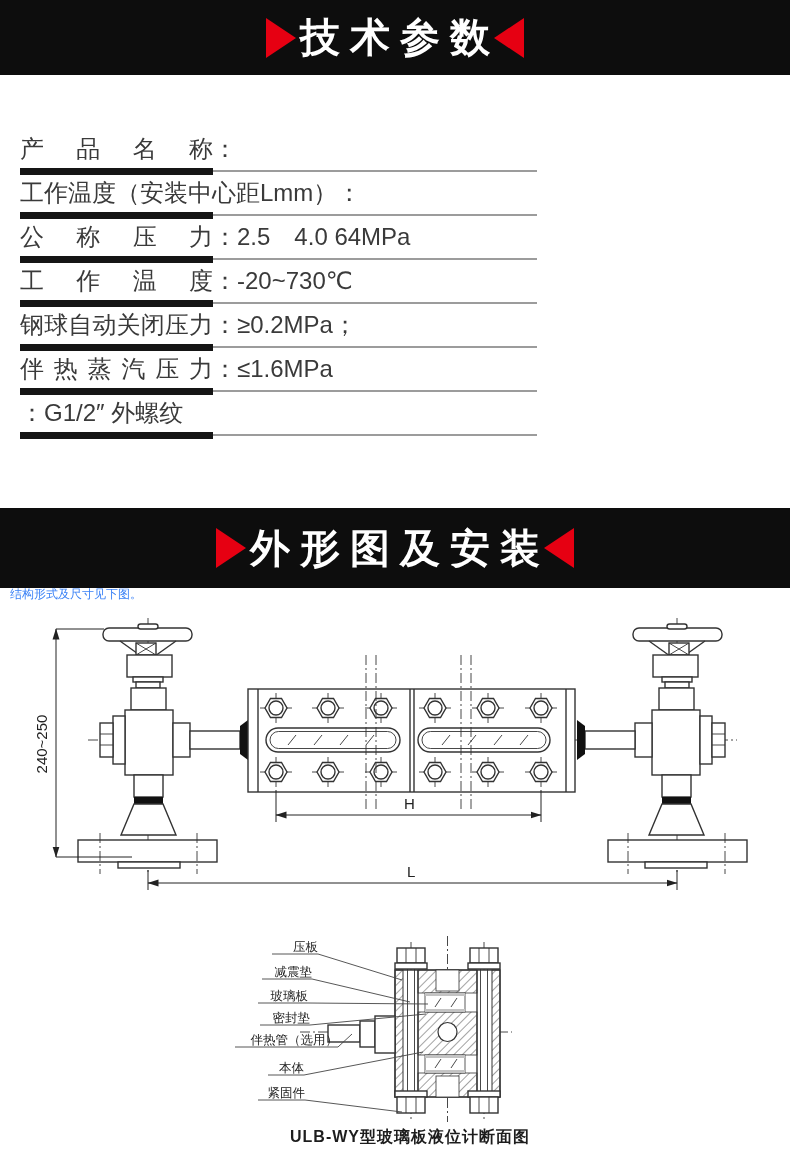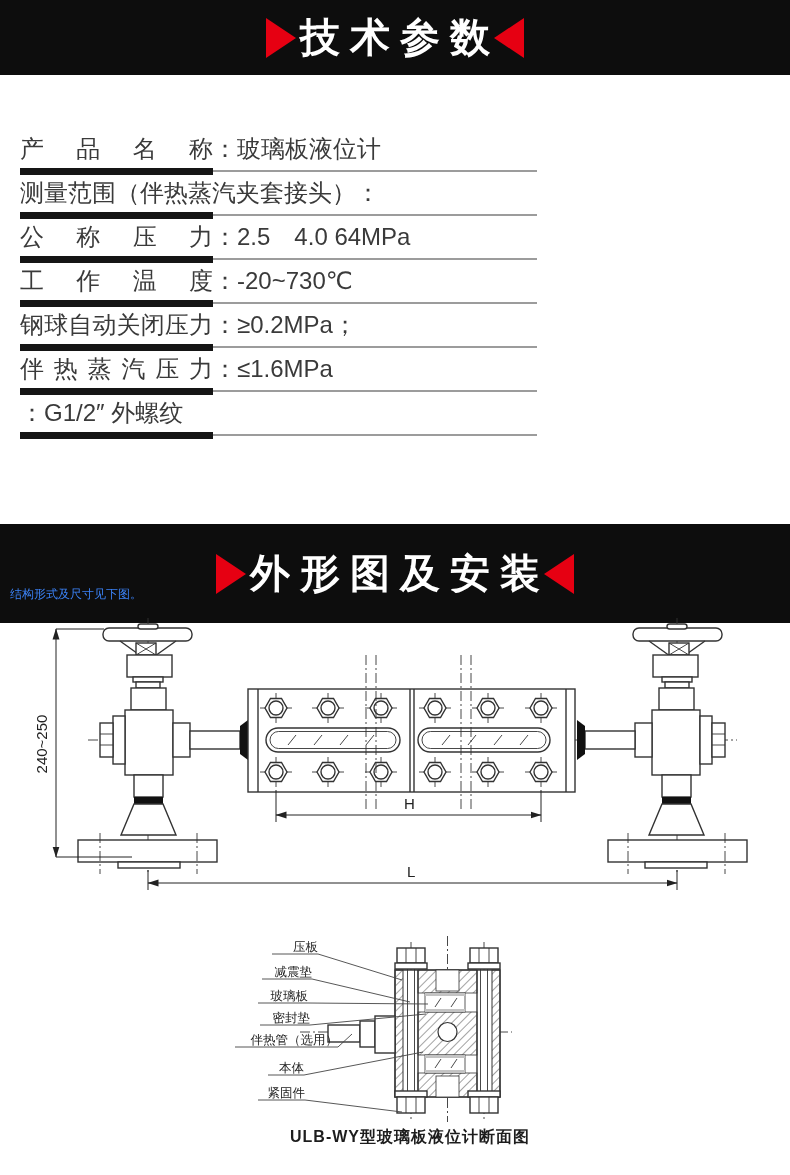--- a/index.html
+++ b/index.html
@@ -10,21 +10,21 @@
     --stroke:#333333;
   }
   *{margin:0;padding:0;box-sizing:border-box;}
   body{background:#fff;font-family:"Liberation Sans","DejaVu Sans",sans-serif;}
   .page{position:relative;width:790px;height:1175px;background:#ffffff;overflow:hidden;}
 
   
   .section-bar{position:absolute;left:0;width:790px;background:var(--bar-bg);
     display:flex;align-items:center;justify-content:center;gap:4px;}
   .bar-1{top:0;height:75px;}
-  .bar-2{top:524px;height:99px;}
+  .bar-2{top:508px;height:80px;}
   .bar-title{color:#ffffff;font-size:40px;font-weight:700;letter-spacing:10px;margin-right:-10px;
     font-family:"Liberation Sans","DejaVu Sans",sans-serif;}
   .tri{width:0;height:0;border-top:20px solid transparent;border-bottom:20px solid transparent;}
   .tri-right{border-left:30px solid var(--accent-red);}
   .tri-left{border-right:30px solid var(--accent-red);}
 
   
   .spec-table{position:absolute;left:20px;top:128px;width:517px;}
   .spec-row{position:relative;height:44px;display:flex;align-items:center;
     border-bottom:2px solid var(--line-gray);
@@ -61,24 +61,23 @@
   <div class="section-bar bar-1">
     <span class="tri tri-right"></span>
     <span class="bar-title">技术参数</span>
     <span class="tri tri-left"></span>
   </div>
 
   <div class="spec-table">
     <div class="spec-row thick">
       <span class="spec-label spread">产品名称</span>
         <span>：</span>
-        <span class="spec-value">玻璃板液位计</span>
-    </div>
-    <div class="spec-row thick">
-      <span class="spec-label">测量范围（伴热蒸汽夹套接头）</span>
+    </div>
+    <div class="spec-row thick">
+      <span class="spec-label">工作温度（安装中心距Lmm）</span>
         <span>：</span>
         <span class="spec-value"></span>
     </div>
     <div class="spec-row thick">
       <span class="spec-label spread">公称压力</span>
         <span>：</span>
         <span class="spec-value">2.5　4.0 64MPa</span>
     </div>
     <div class="spec-row thick">
       <span class="spec-label spread">工作温度</span>

